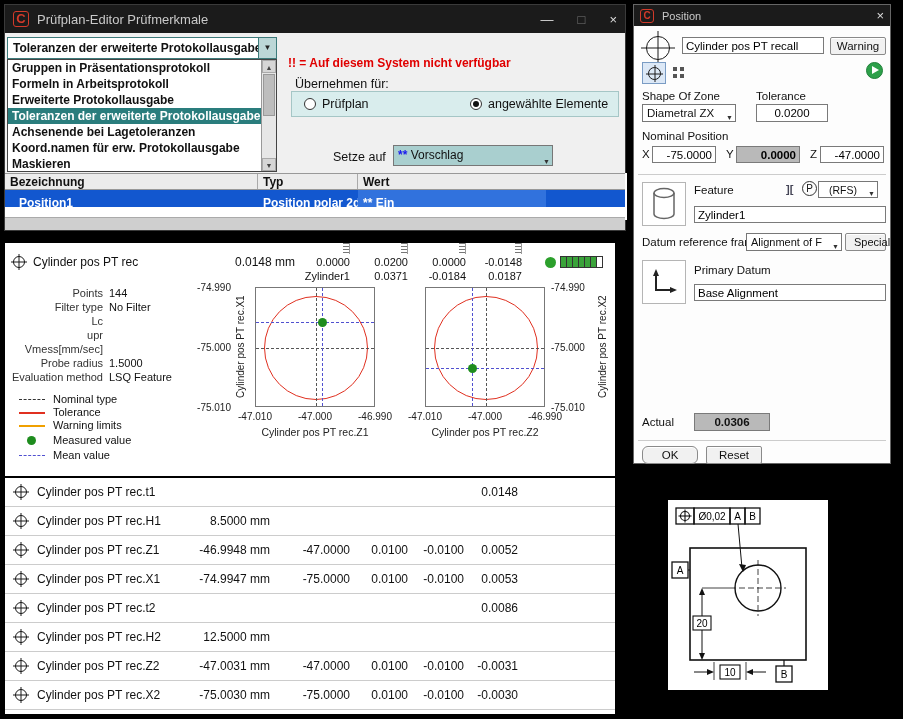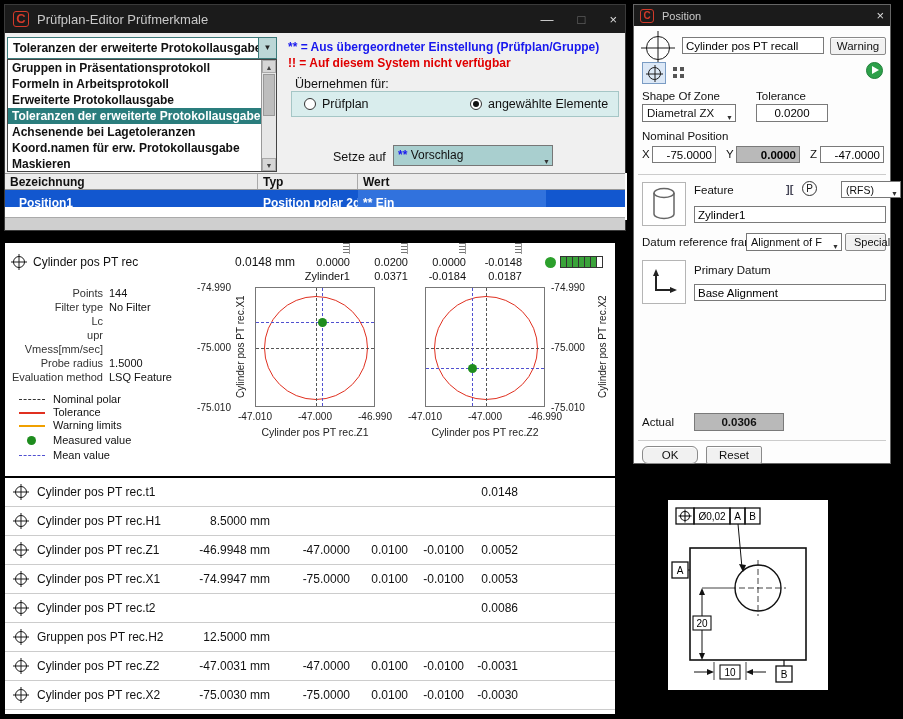--- a/index.html
+++ b/index.html
@@ -118,21 +118,20 @@
         <div class="li selected">Toleranzen der erweiterte Protokollausgabe na</div>
         <div class="li">Achsenende bei Lagetoleranzen</div>
         <div class="li">Koord.namen für erw. Protokollausgabe</div>
         <div class="li">Maskieren</div>
         <div class="sb">
           <div class="sbtn">▲</div>
           <div class="sthumb"></div>
           <div class="sbtn" style="position:absolute;bottom:0;left:0;right:0;">▼</div>
         </div>
       </div>
-      <div class="note blue" style="left:283px;top:7px;">** = Aus übergeordneter Einstellung (Prüfplan/Gruppe)</div>
       <div class="note red" style="left:283px;top:23px;">!! = Auf diesem System nicht verfügbar</div>
       <div class="blab" style="left:290px;top:44px;font-size:12.5px;">Übernehmen für:</div>
       <div class="radioband" style="left:286px;top:58px;width:328px;height:26px;">
         <span class="radio" style="left:12px;top:6px;"></span>
         <span class="rlabel" style="left:30px;top:5px;">Prüfplan</span>
         <span class="radio checked" style="left:178px;top:6px;"></span>
         <span class="rlabel" style="left:196px;top:5px;">angewählte Elemente</span>
       </div>
       <div class="blab" style="left:328px;top:117px;font-size:12.5px;">Setze auf</div>
       <div class="dd" style="left:388px;top:112px;width:160px;height:21px;background:#a9cfcf;line-height:19px;font-size:12px;">
@@ -195,21 +194,21 @@
 
       <div class="iconbox" style="left:8px;top:156px;width:44px;height:44px;">
         <svg width="26" height="36" viewBox="0 0 26 36">
           <ellipse cx="13" cy="7" rx="10" ry="4.5" fill="none" stroke="#666" stroke-width="1.5"></ellipse>
           <path d="M3 7 V28 a10 4.5 0 0 0 20 0 V7" fill="none" stroke="#666" stroke-width="1.5"></path>
         </svg>
       </div>
       <span class="nlab" style="left:60px;top:158px;">Feature</span>
       <span class="modicon" style="left:152px;top:157px;">][</span>
       <span class="circlep" style="left:168px;top:155px;">P</span>
-      <div class="dd" style="left:207px;top:155px;width:60px;height:17px;font-size:10.5px;">
+      <div class="dd" style="left:184px;top:155px;width:60px;height:17px;font-size:10.5px;text-align:center;">
         <span>(RFS)</span>
         <span class="dda" style="top:4px;">▼</span>
       </div>
       <input class="field" style="left: 60px; top: 180px; width: 192px;" value="Zylinder1">
 
       <span class="nlab" style="left:8px;top:210px;">Datum reference frame</span>
       <div class="dd" style="left:112px;top:207px;width:96px;height:18px;font-size:11px;">
         <span>Alignment of F</span>
         <span class="dda" style="top:5px;">▼</span>
       </div>
@@ -219,21 +218,21 @@
         <svg width="30" height="30" viewBox="0 0 30 30">
           <path d="M7 6 V23 H24" fill="none" stroke="#222" stroke-width="2"></path>
           <path d="M7 2 L4 9 H10 Z" fill="#222"></path>
           <path d="M28 23 L21 20 V26 Z" fill="#222"></path>
         </svg>
       </div>
       <div class="blab" style="left:60px;top:238px;">Primary Datum</div>
       <input class="field" style="left: 60px; top: 258px; width: 192px;" value="Base Alignment">
 
       <div class="blab" style="left:8px;top:390px;">Actual</div>
-      <div class="field gray" style="left:60px;top:387px;width:90px;height:18px;text-align:center;line-height:16px;">0.0306</div>
+      <div class="field gray" style="left:60px;top:387px;width:76px;height:18px;text-align:center;line-height:16px;">0.0306</div>
       <div class="sep" style="top:414px;"></div>
       <div class="btn" style="left:8px;top:420px;width:56px;height:18px;border-radius:6px;">OK</div>
       <div class="btn" style="left:72px;top:420px;width:56px;height:18px;">Reset</div>
     </div>
   </div>
 
   <div class="panel" style="left:5px;top:243px;width:610px;height:233px;">
     <span class="pos-icon" style="left:8px;top:13px;width:12px;height:12px;"></span>
     <span class="abs" style="left:28px;top:12px;font-size:12px;">Cylinder pos PT rec</span>
     <span class="abs rv" style="left:205px;top:12px;width:85px;font-size:12px;text-align:right;">0.0148 mm</span>
@@ -269,21 +268,21 @@
     <span class="abs rv" style="left:0;top:86px;width:98px;font-size:11px;text-align:right;color:#333;">upr</span>
     <span class="abs" style="left:104px;top:86px;font-size:11px;"></span>
     <span class="abs rv" style="left:0;top:100px;width:98px;font-size:11px;text-align:right;color:#333;">Vmess[mm/sec]</span>
     <span class="abs" style="left:104px;top:100px;font-size:11px;"></span>
     <span class="abs rv" style="left:0;top:114px;width:98px;font-size:11px;text-align:right;color:#333;">Probe radius</span>
     <span class="abs" style="left:104px;top:114px;font-size:11px;">1.5000</span>
     <span class="abs rv" style="left:0;top:128px;width:98px;font-size:11px;text-align:right;color:#333;">Evaluation method</span>
     <span class="abs" style="left:104px;top:128px;font-size:11px;">LSQ Feature</span>
 
     <span class="ls nom" style="left:14px;top:156px;"></span>
-    <span class="lslabel" style="left:48px;top:150px;">Nominal polar</span>
+    <span class="lslabel" style="left:48px;top:150px;">Nominal type</span>
     <span class="ls tol" style="left:14px;top:169px;"></span>
     <span class="lslabel" style="left:48px;top:163px;">Tolerance</span>
     <span class="ls warn" style="left:14px;top:182px;"></span>
     <span class="lslabel" style="left:48px;top:176px;">Warning limits</span>
     <span class="gdot" style="left:22px;top:193px;"></span>
     <span class="lslabel" style="left:48px;top:191px;">Measured value</span>
     <span class="ls mean" style="left:14px;top:212px;"></span>
     <span class="lslabel" style="left:48px;top:206px;">Mean value</span>
 
     <span class="tick rv" style="left:186px;top:39px;width:40px;text-align:right;">-74.990</span>
@@ -363,21 +362,21 @@
       <span class="pos-icon" style="left:10px;top:8px;width:12px;height:12px;"></span>
       <span style="left:32px;">Cylinder pos PT rec.t2</span>
       <span class="rv" style="left:170px;width:95px;"></span>
       <span class="rv" style="left:275px;width:70px;"></span>
       <span class="rv" style="left:355px;width:48px;"></span>
       <span class="rv" style="left:411px;width:48px;"></span>
       <span class="rv" style="left:465px;width:48px;">0.0086</span>
     </div>
     <div class="rrow" style="top:145px;">
       <span class="pos-icon" style="left:10px;top:8px;width:12px;height:12px;"></span>
-      <span style="left:32px;">Gruppen pos PT rec.H2</span>
+      <span style="left:32px;">Cylinder pos PT rec.H2</span>
       <span class="rv" style="left:170px;width:95px;">12.5000 mm</span>
       <span class="rv" style="left:275px;width:70px;"></span>
       <span class="rv" style="left:355px;width:48px;"></span>
       <span class="rv" style="left:411px;width:48px;"></span>
       <span class="rv" style="left:465px;width:48px;"></span>
     </div>
     <div class="rrow" style="top:174px;">
       <span class="pos-icon" style="left:10px;top:8px;width:12px;height:12px;"></span>
       <span style="left:32px;">Cylinder pos PT rec.Z2</span>
       <span class="rv" style="left:170px;width:95px;">-47.0031 mm</span>

